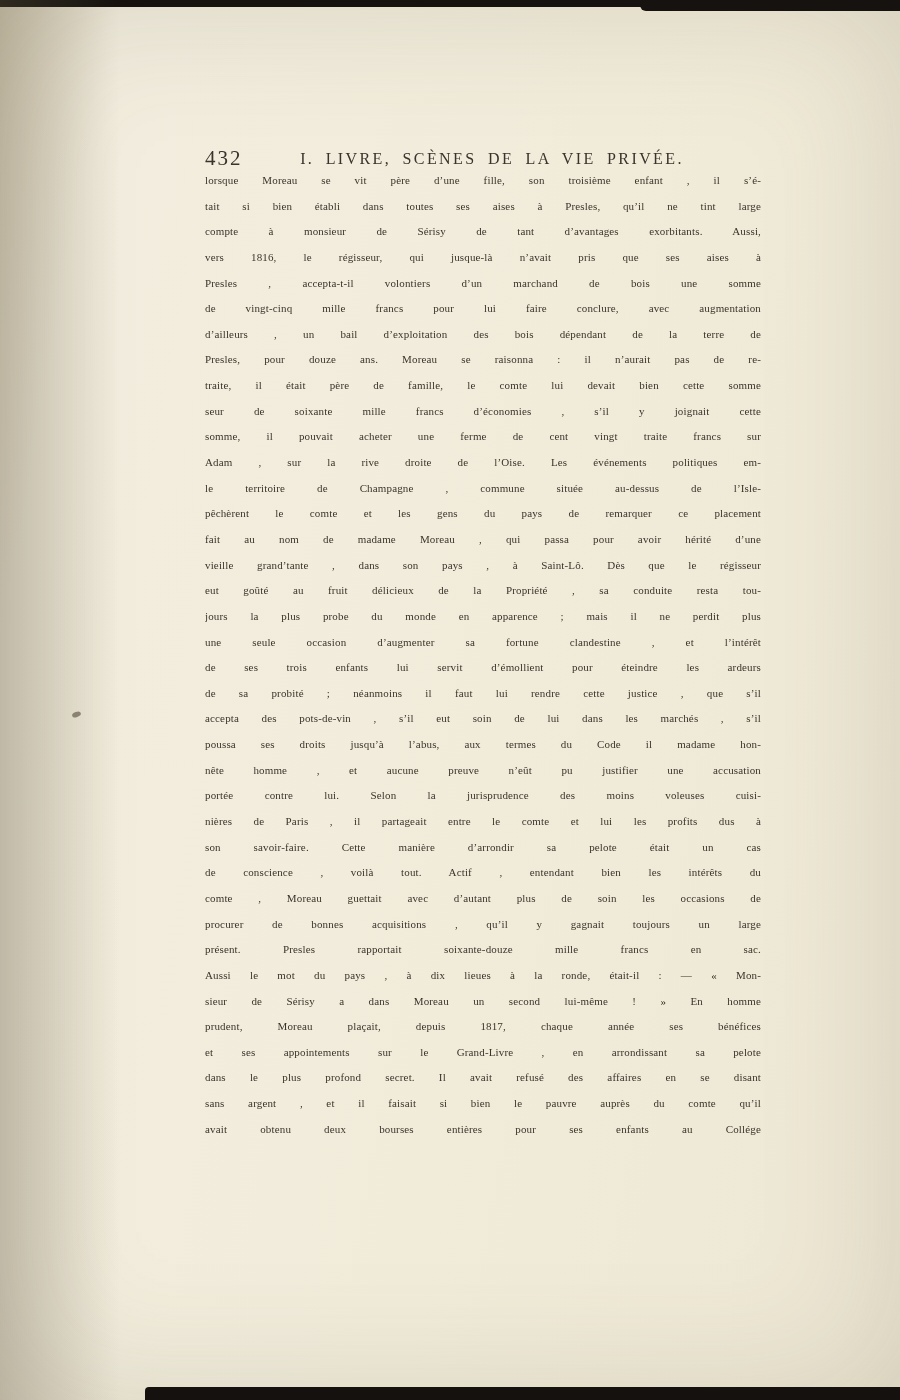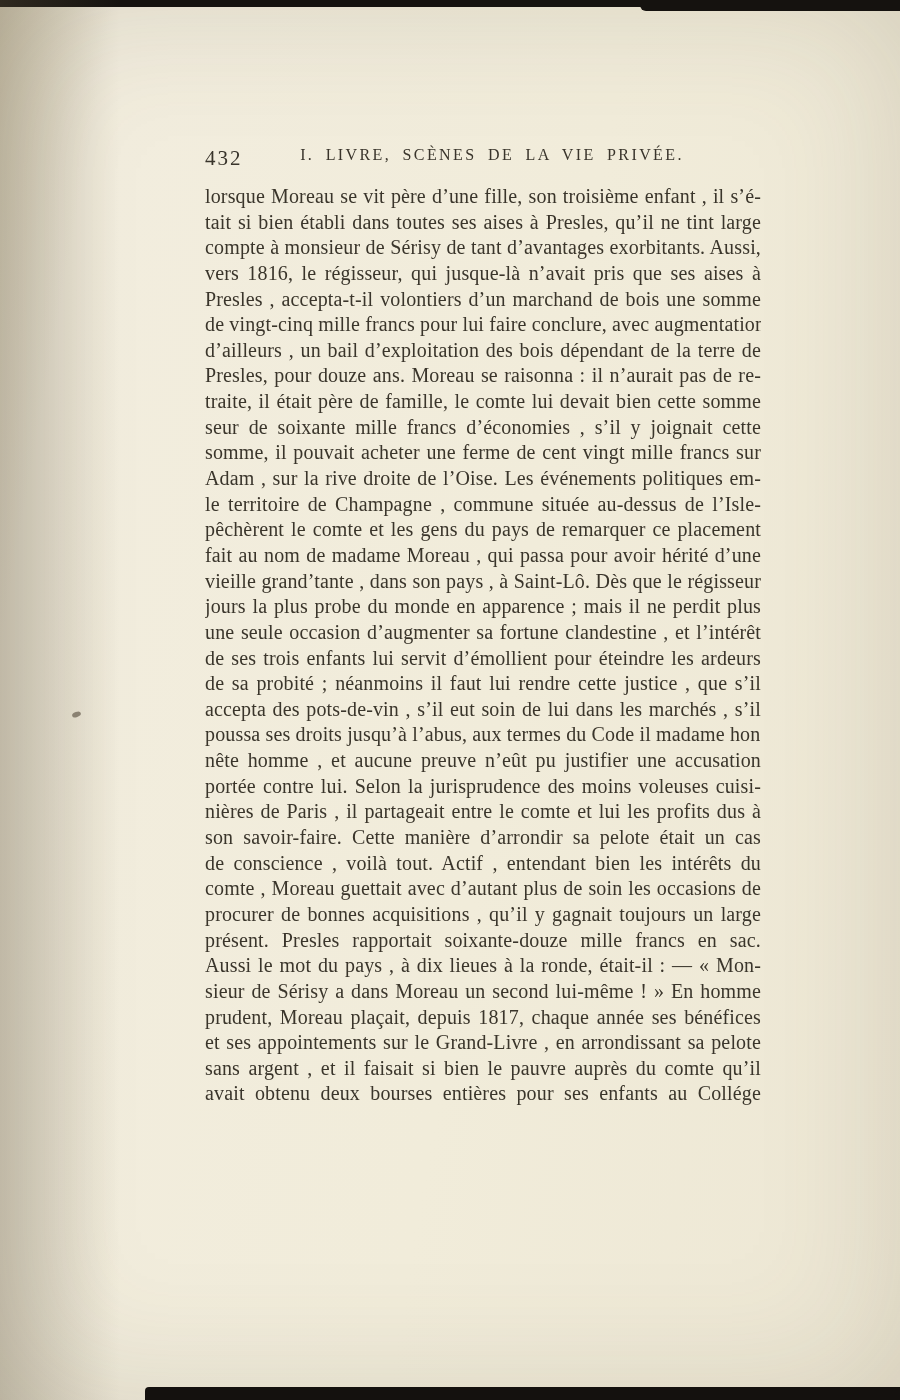--- a/index.html
+++ b/index.html
@@ -45,43 +45,43 @@
     width: 120px;
     background: linear-gradient(to right, rgba(108, 96, 72, 0.30), rgba(108, 96, 72, 0) 100%);
     pointer-events: none;
   }
   .header {
     position: absolute;
     top: 146px;
     left: 205px;
     width: 556px;
     display: flex;
-    align-items: flex-start;
+    align-items: center;
     color: #39342b;
   }
   .pagenum {
     font-size: 21px;
     letter-spacing: 2px;
     min-width: 48px;
   }
   .running {
     flex: 1;
     text-align: center;
     font-size: 16px;
     letter-spacing: 2.4px;
     word-spacing: 5px;
     padding-right: 30px;
     white-space: nowrap;
   }
   .body-text {
     position: absolute;
-    top: 184px;
+    top: 168px;
     left: 205px;
     width: 556px;
-    font-size: 20px;
+    font-size: 11px;
     color: #3a352b;
     text-rendering: optimizeLegibility;
   }
   .line {
     height: 25.65px;
     line-height: 25.65px;
     white-space: nowrap;
     text-align: justify;
     text-align-last: justify;
     overflow: hidden;
@@ -115,44 +115,46 @@
       <div class="line">lorsque Moreau se vit père d’une fille, son troisième enfant , il s’é-</div>
       <div class="line">tait si bien établi dans toutes ses aises à Presles, qu’il ne tint large</div>
       <div class="line">compte à monsieur de Sérisy de tant d’avantages exorbitants. Aussi,</div>
       <div class="line">vers 1816, le régisseur, qui jusque-là n’avait pris que ses aises à</div>
       <div class="line">Presles , accepta-t-il volontiers d’un marchand de bois une somme</div>
       <div class="line">de vingt-cinq mille francs pour lui faire conclure, avec augmentation</div>
       <div class="line">d’ailleurs , un bail d’exploitation des bois dépendant de la terre de</div>
       <div class="line">Presles, pour douze ans. Moreau se raisonna : il n’aurait pas de re-</div>
       <div class="line">traite, il était père de famille, le comte lui devait bien cette somme</div>
       <div class="line">seur de soixante mille francs d’économies , s’il y joignait cette</div>
-      <div class="line">somme, il pouvait acheter une ferme de cent vingt mille francs sur</div>
+      <div class="line">somme, il pouvait acheter une ferme de cent vingt traite francs sur</div>
       <div class="line">Adam , sur la rive droite de l’Oise. Les événements politiques em-</div>
       <div class="line">le territoire de Champagne , commune située au-dessus de l’Isle-</div>
       <div class="line">pêchèrent le comte et les gens du pays de remarquer ce placement</div>
       <div class="line">fait au nom de madame Moreau , qui passa pour avoir hérité d’une</div>
       <div class="line">vieille grand’tante , dans son pays , à Saint-Lô. Dès que le régisseur</div>
+      <div class="line">eut goûté au fruit délicieux de la Propriété , sa conduite resta tou-</div>
       <div class="line">jours la plus probe du monde en apparence ; mais il ne perdit plus</div>
       <div class="line">une seule occasion d’augmenter sa fortune clandestine , et l’intérêt</div>
       <div class="line">de ses trois enfants lui servit d’émollient pour éteindre les ardeurs</div>
       <div class="line">de sa probité ; néanmoins il faut lui rendre cette justice , que s’il</div>
       <div class="line">accepta des pots-de-vin , s’il eut soin de lui dans les marchés , s’il</div>
       <div class="line">poussa ses droits jusqu’à l’abus, aux termes du Code il madame hon-</div>
       <div class="line">nête homme , et aucune preuve n’eût pu justifier une accusation</div>
       <div class="line">portée contre lui. Selon la jurisprudence des moins voleuses cuisi-</div>
       <div class="line">nières de Paris , il partageait entre le comte et lui les profits dus à</div>
       <div class="line">son savoir-faire. Cette manière d’arrondir sa pelote était un cas</div>
       <div class="line">de conscience , voilà tout. Actif , entendant bien les intérêts du</div>
       <div class="line">comte , Moreau guettait avec d’autant plus de soin les occasions de</div>
       <div class="line">procurer de bonnes acquisitions , qu’il y gagnait toujours un large</div>
       <div class="line">présent. Presles rapportait soixante-douze mille francs en sac.</div>
       <div class="line">Aussi le mot du pays , à dix lieues à la ronde, était-il : — « Mon-</div>
       <div class="line">sieur de Sérisy a dans Moreau un second lui-même ! » En homme</div>
       <div class="line">prudent, Moreau plaçait, depuis 1817, chaque année ses bénéfices</div>
       <div class="line">et ses appointements sur le Grand-Livre , en arrondissant sa pelote</div>
+      <div class="line">dans le plus profond secret. Il avait refusé des affaires en se disant</div>
       <div class="line">sans argent , et il faisait si bien le pauvre auprès du comte qu’il</div>
       <div class="line">avait obtenu deux bourses entières pour ses enfants au Collége</div>
     </div>
 
   <div class="speck"></div>
 
   <div class="bar-bottom"></div>
 </div>
 
 </body></html>

